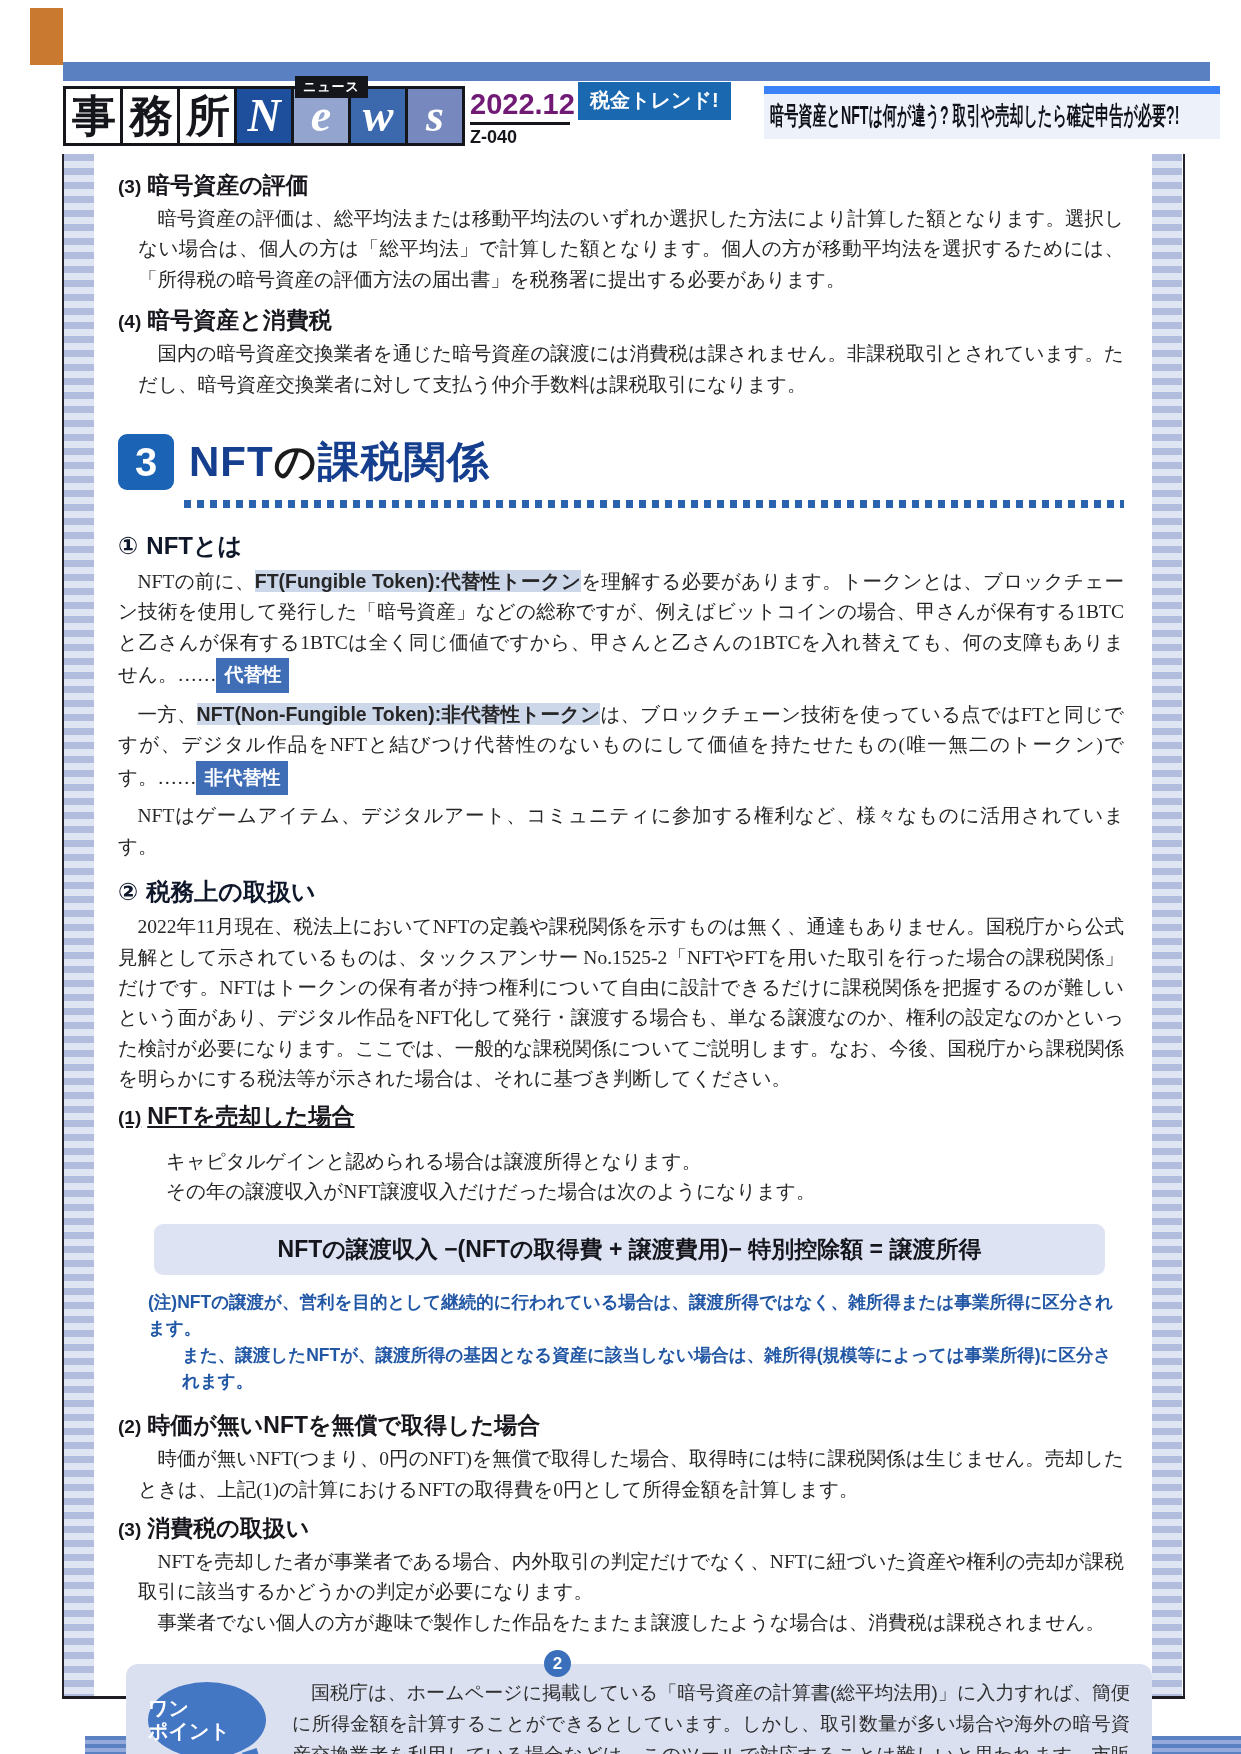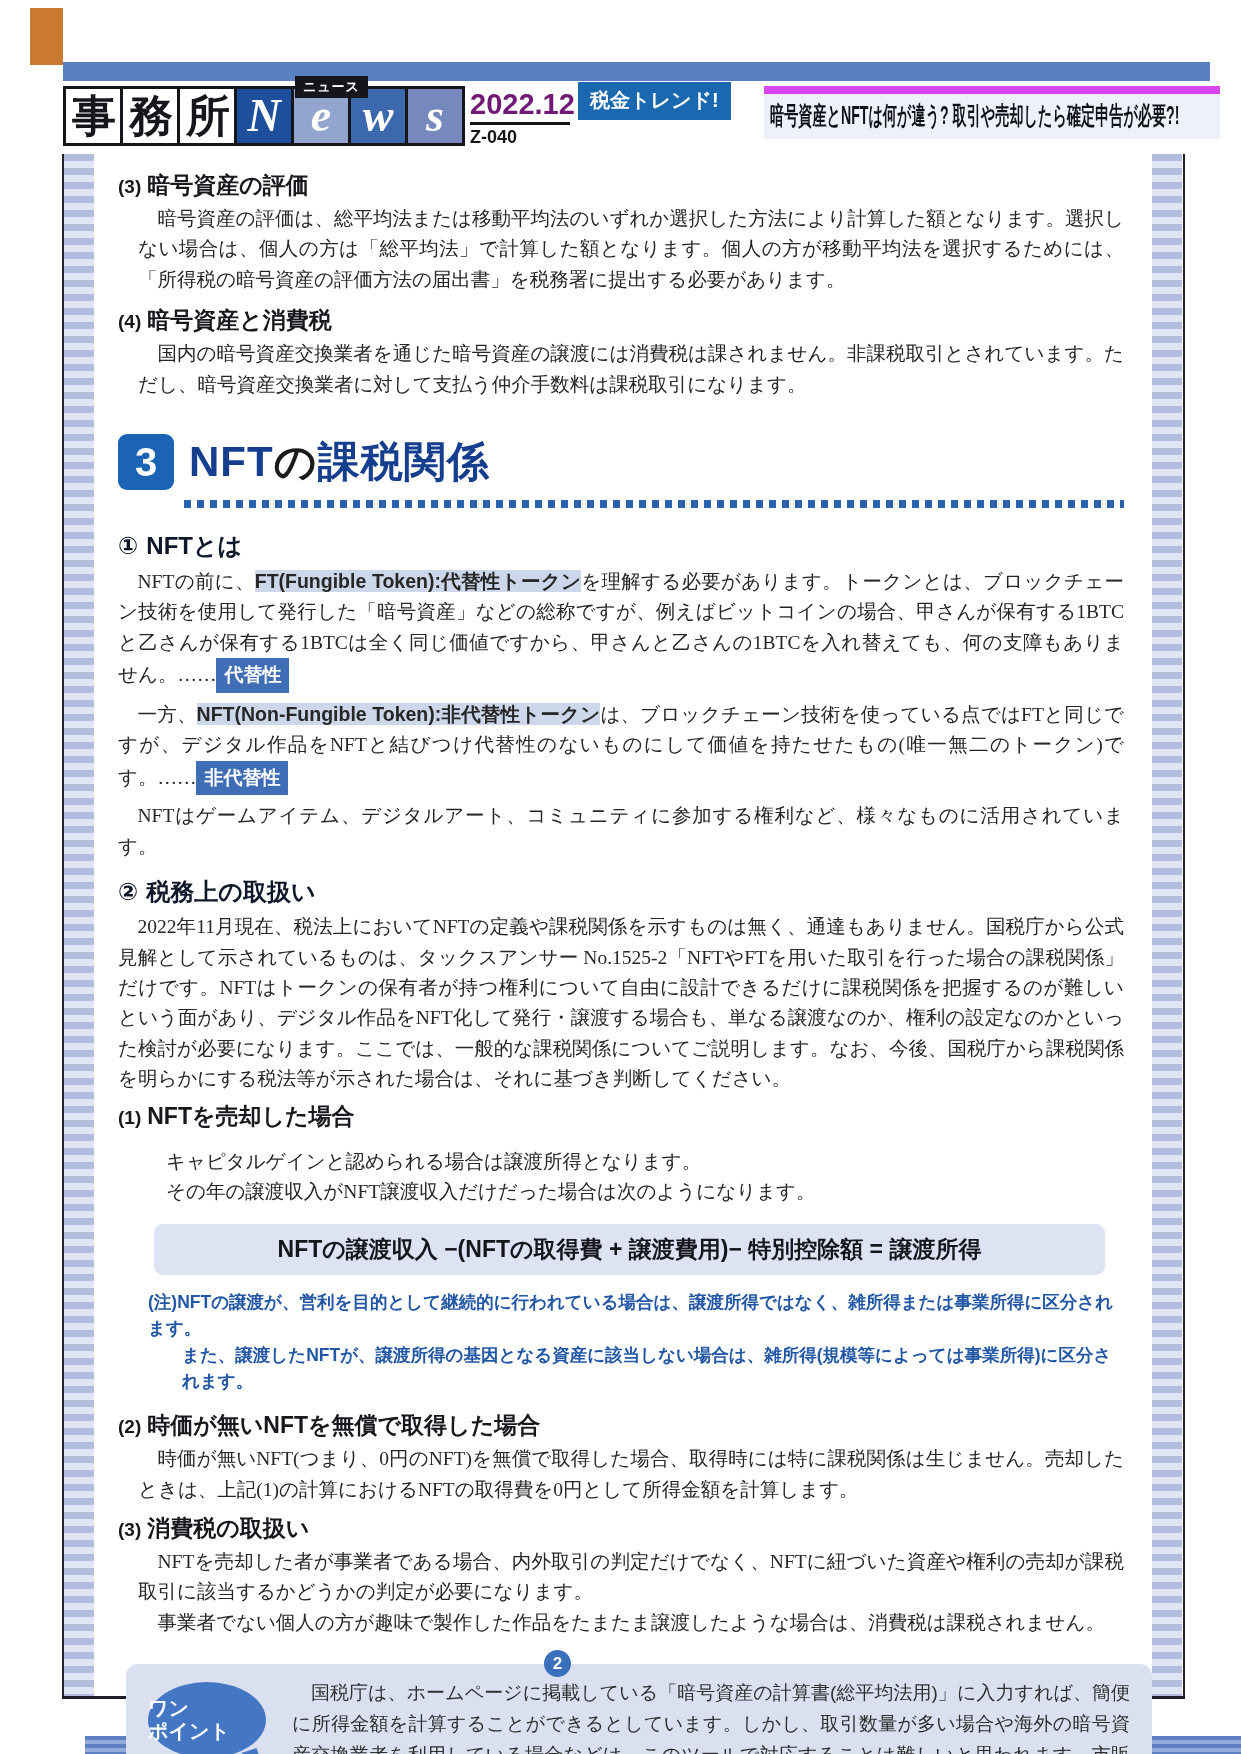--- a/index.html
+++ b/index.html
@@ -25,21 +25,21 @@
      font-size:46px;color:#fff;line-height:1;}
   .logo .n{background:#1d4f9d;} .logo .e{background:#93a5cf;} .logo .w{background:#3c69ae;} .logo .s{background:#7688bd;}
   .ruby-tab{position:absolute;left:232px;top:-10px;background:#15151c;color:#fff;
      font-size:13px;font-weight:bold;padding:2px 8px;letter-spacing:1px;}
   .issue{position:absolute;left:470px;top:88px;width:100px;}
   .issue .date{font-size:29px;font-weight:bold;color:#701a75;letter-spacing:0;}
   .issue .rule{height:3px;background:#15151c;margin:1px 0 2px;}
   .issue .code{font-size:18px;font-weight:bold;color:#15151c;}
   .trend-badge{position:absolute;left:578px;top:82px;background:#1968b0;color:#fff;
      font-size:20px;font-weight:bold;padding:5px 12px 6px;letter-spacing:0;}
-  .headline-strip{position:absolute;left:764px;top:86px;width:446px;border-top:8px solid #d946ef;
+  .headline-strip{position:absolute;left:764px;top:86px;width:446px;border-top:8px solid #3b82f6;
      background:#edf1f9;padding:5px 4px 7px 6px;}
   .headline{display:inline-block;white-space:nowrap;font-weight:bold;font-size:25px;color:#101018;
      transform:scaleX(0.565);transform-origin:0 50%;letter-spacing:0;}
   
   main{position:absolute;left:94px;top:154px;width:1058px;box-sizing:border-box;
      padding:16px 28px 0 24px;}
   .h-black{font-weight:bold;color:#17171d;font-size:23px;margin:0;}
   .h-black .num{font-size:19px;margin-right:6px;}
   .body-serif{font-family:"Liberation Serif","DejaVu Serif",serif;color:#262626;
      font-size:19.5px;line-height:1.56;text-align:justify;margin:3px 0 6px 20px;text-indent:1em;}
@@ -152,21 +152,21 @@
     </h4>
     <p class="body-serif" style="margin-left:0;"><span>NFTの前に、</span><span class="hl">FT(Fungible Token):代替性トークン</span><span>を理解する必要があります。トークンとは、ブロックチェーン技術を使用して発行した「暗号資産」などの総称ですが、例えばビットコインの場合、甲さんが保有する1BTCと乙さんが保有する1BTCは全く同じ価値ですから、甲さんと乙さんの1BTCを入れ替えても、何の支障もありません。……</span><span class="tag">代替性</span></p>
     <p class="body-serif" style="margin-left:0;"><span>一方、</span><span class="hl">NFT(Non-Fungible Token):非代替性トークン</span><span>は、ブロックチェーン技術を使っている点ではFTと同じですが、デジタル作品をNFTと結びつけ代替性のないものにして価値を持たせたもの(唯一無二のトークン)です。……</span><span class="tag">非代替性</span></p>
     <p class="body-serif" style="margin-left:0;">NFTはゲームアイテム、デジタルアート、コミュニティに参加する権利など、様々なものに活用されています。</p>
 
     <h4 class="h-blue" style="margin-top:14px;">
       <span class="circ">②</span><span>税務上の取扱い</span>
     </h4>
     <p class="body-serif" style="margin-left:0;">2022年11月現在、税法上においてNFTの定義や課税関係を示すものは無く、通達もありません。国税庁から公式見解として示されているものは、タックスアンサー No.1525-2「NFTやFTを用いた取引を行った場合の課税関係」だけです。NFTはトークンの保有者が持つ権利について自由に設計できるだけに課税関係を把握するのが難しいという面があり、デジタル作品をNFT化して発行・譲渡する場合も、単なる譲渡なのか、権利の設定なのかといった検討が必要になります。ここでは、一般的な課税関係についてご説明します。なお、今後、国税庁から課税関係を明らかにする税法等が示された場合は、それに基づき判断してください。</p>
 
-    <h3 class="h-black" style="margin-top:2px;">
+    <h3 class="h-black" style="margin-top:2px;text-decoration:underline;">
       <span class="num">(1)</span><span>NFTを売却した場合</span>
     </h3>
     <p class="indent-line" style="margin-top:15px;">キャピタルゲインと認められる場合は譲渡所得となります。</p>
     <p class="indent-line">その年の譲渡収入がNFT譲渡収入だけだった場合は次のようになります。</p>
 
     <div class="formula-box">NFTの譲渡収入 −(NFTの取得費 + 譲渡費用)− 特別控除額 = 譲渡所得</div>
 
     <p class="note first">(注)NFTの譲渡が、営利を目的として継続的に行われている場合は、譲渡所得ではなく、雑所得または事業所得に区分されます。</p>
     <p class="note second">また、譲渡したNFTが、譲渡所得の基因となる資産に該当しない場合は、雑所得(規模等によっては事業所得)に区分されます。</p>
 

